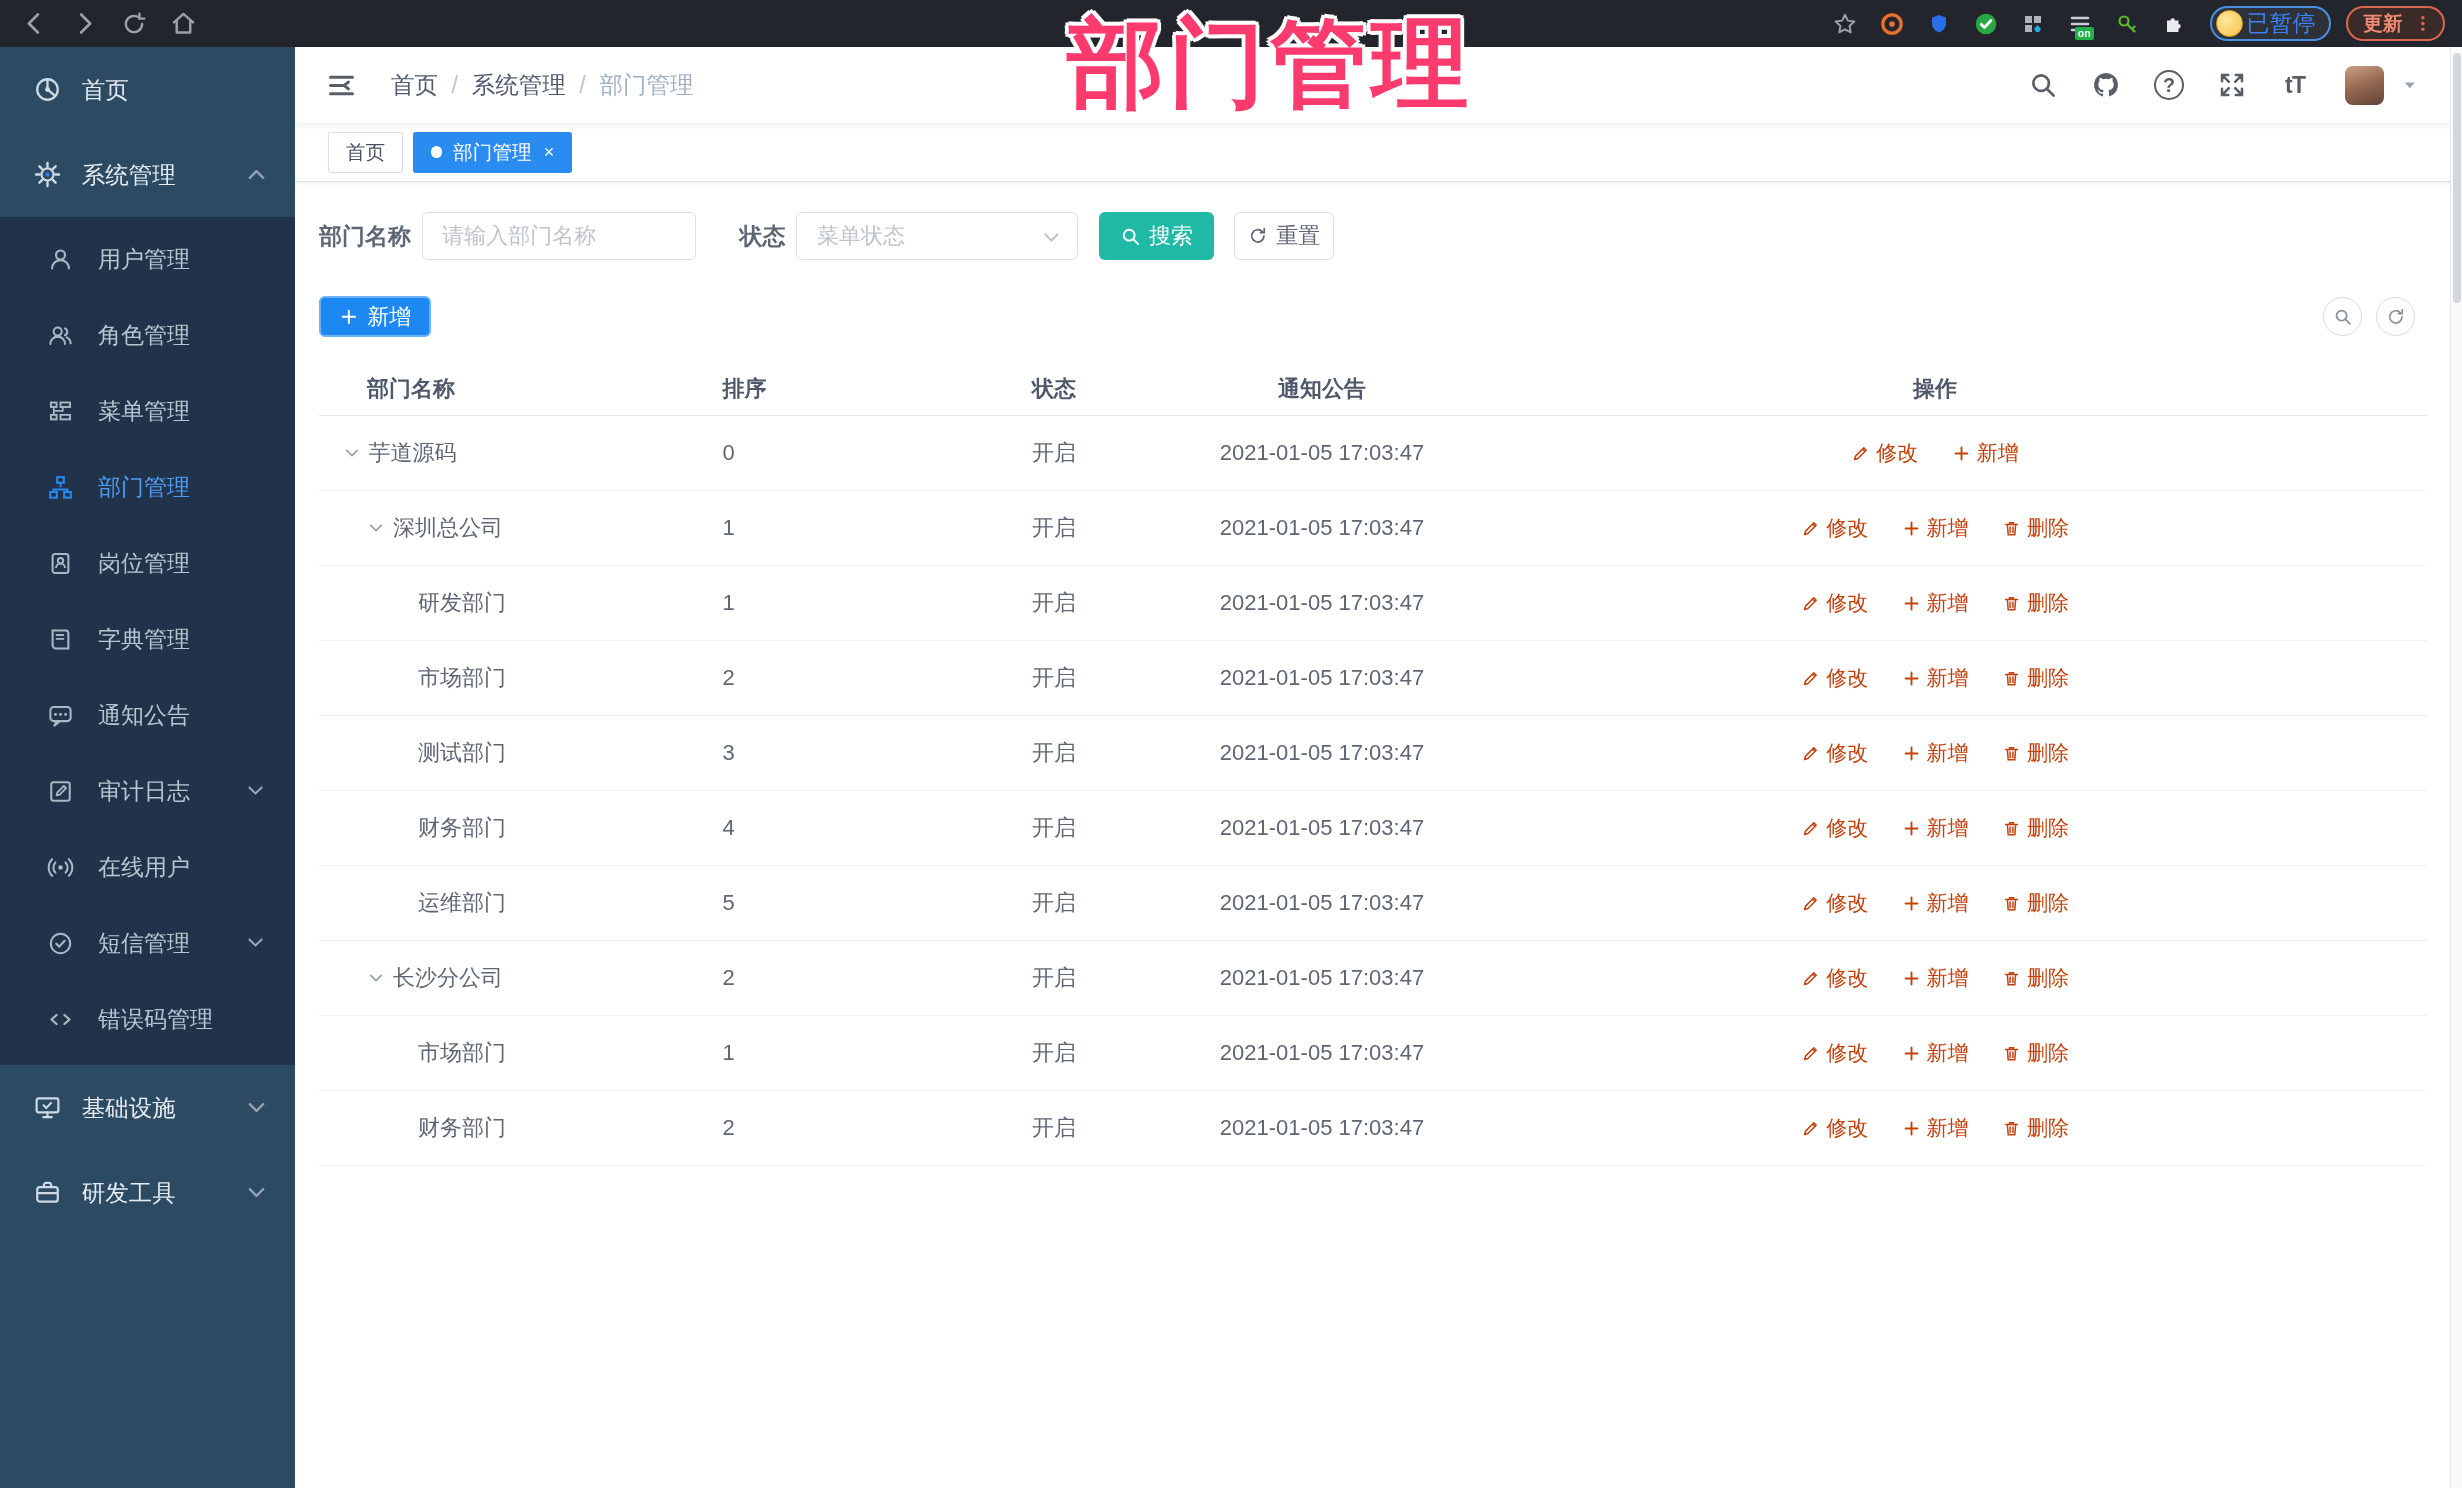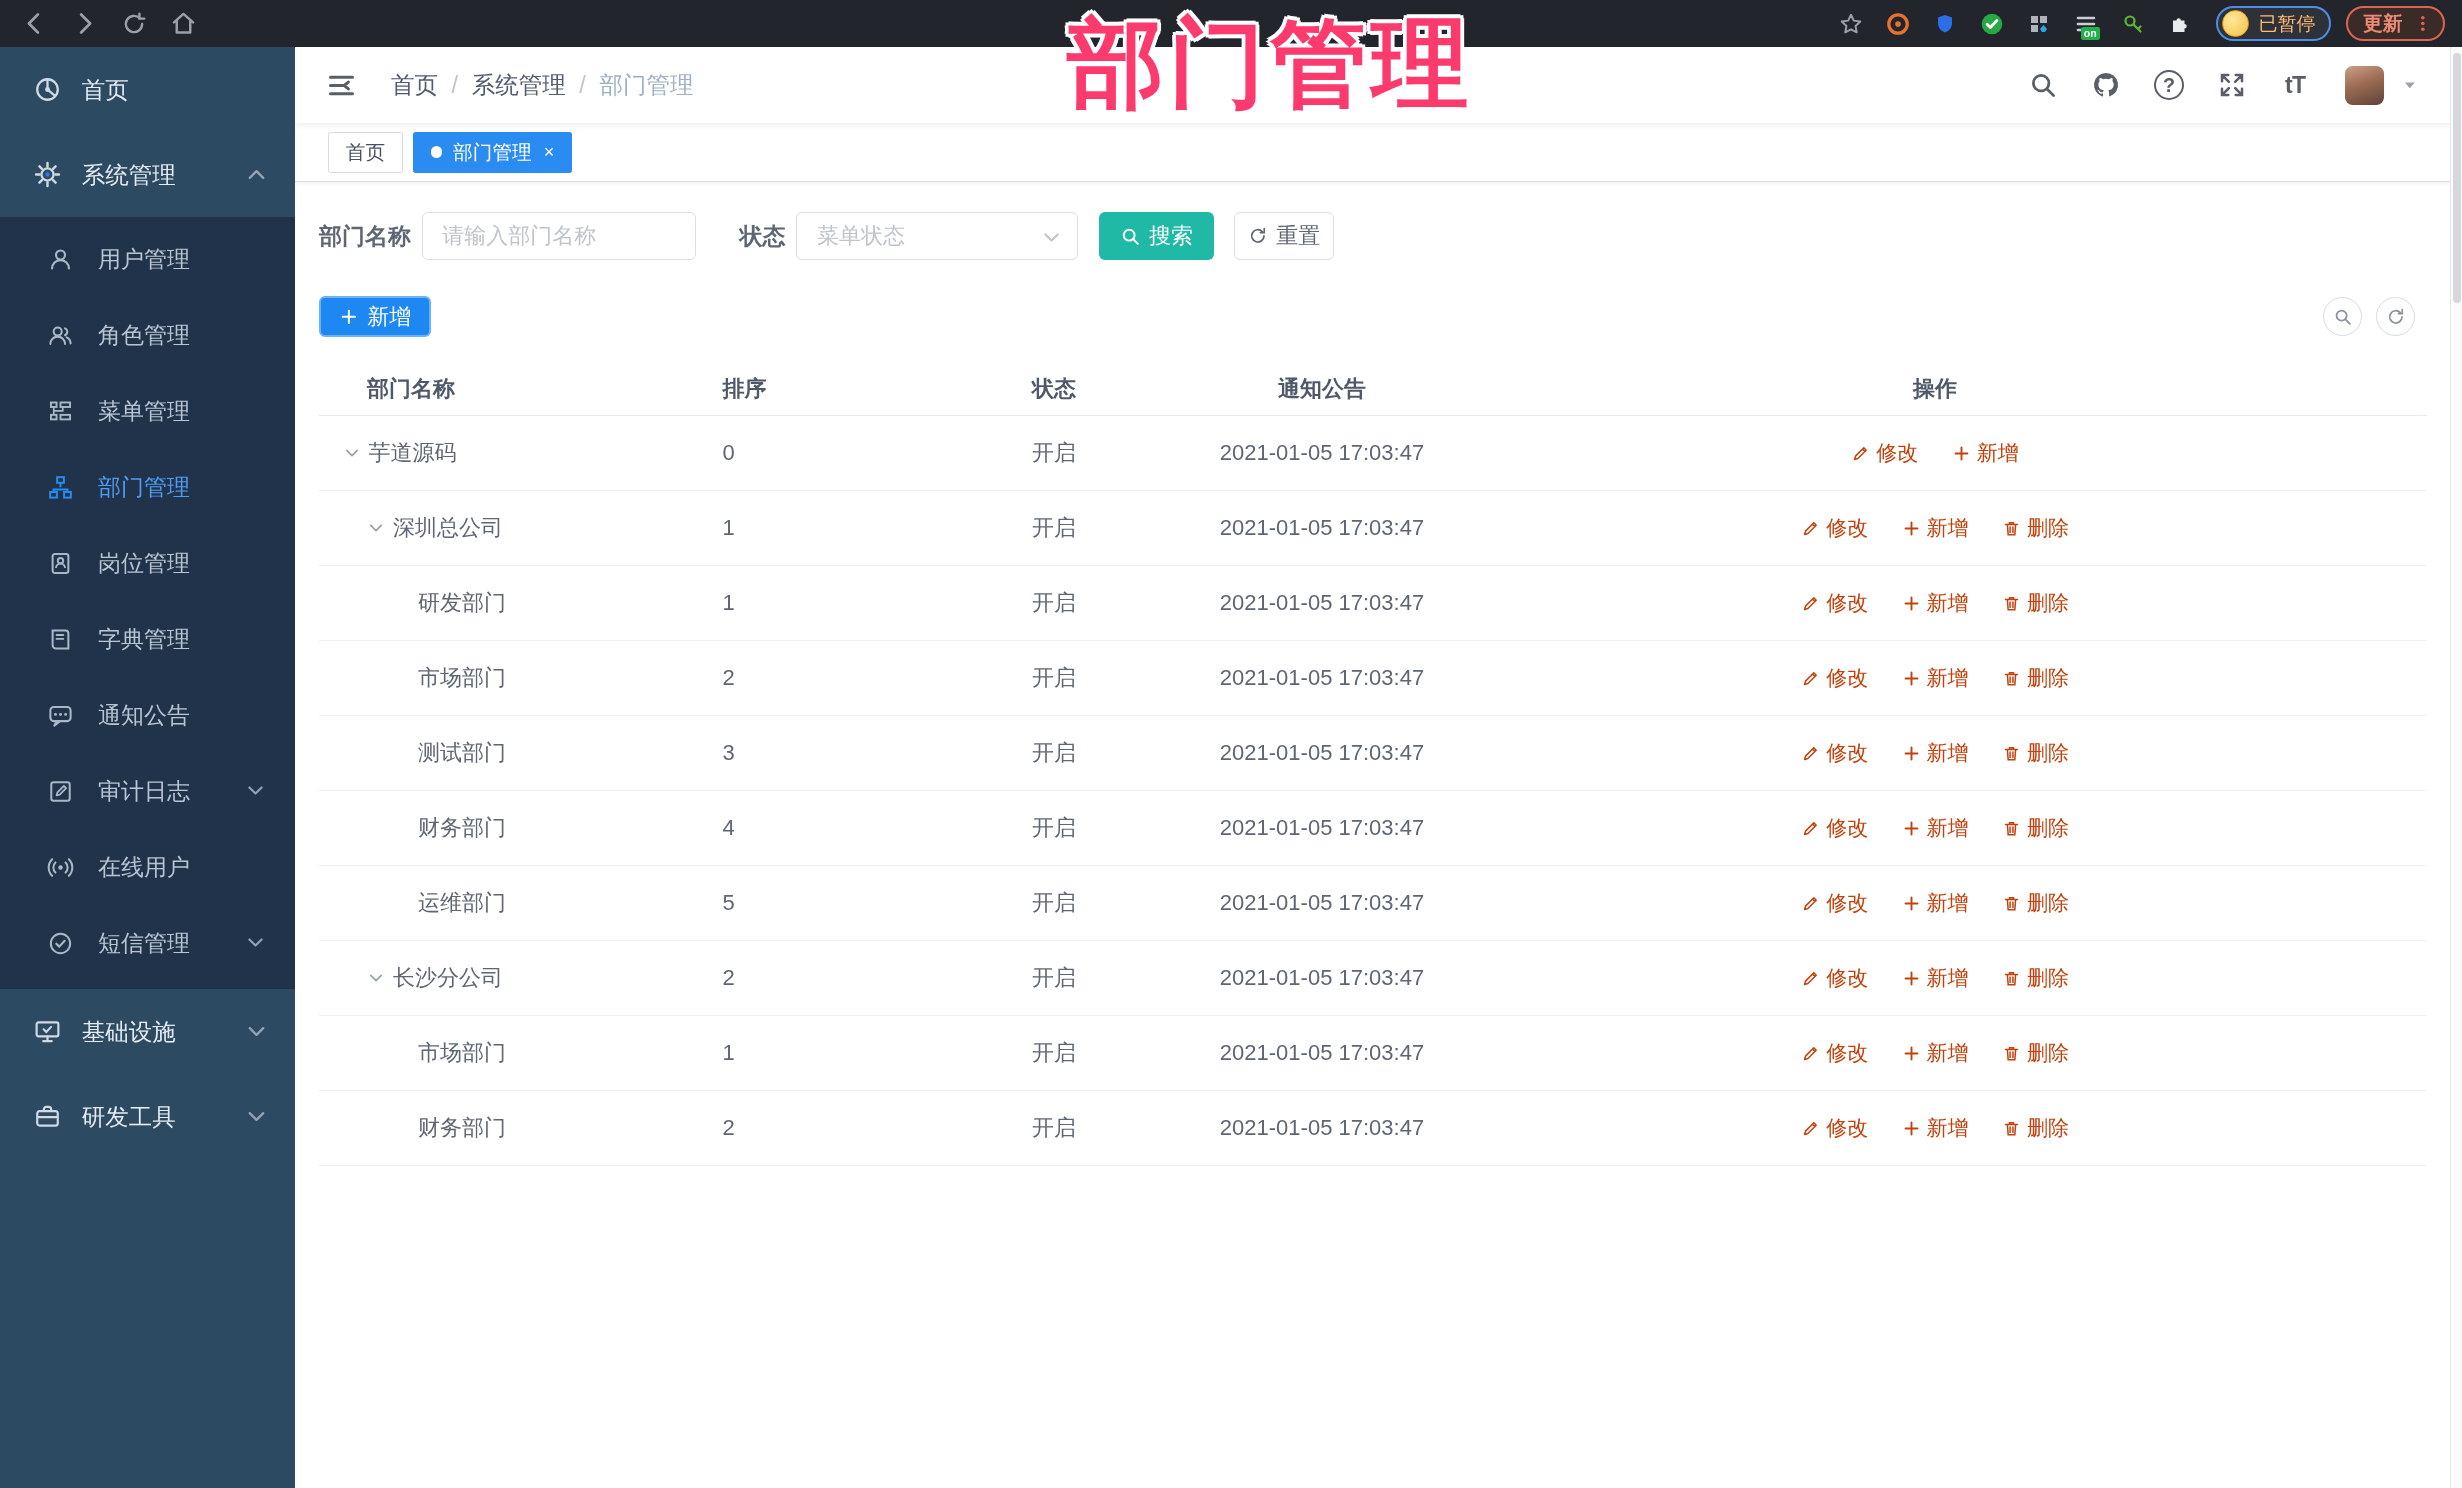--- a/index.html
+++ b/index.html
@@ -15,21 +15,21 @@
   .urlbar .warn { color:#bdc1c6; margin-left:21px; }
   .sec-label { color:#bdc1c6; font-size:20.5px; margin-left:9px; }
   .url-divider { width:1.5px; height:21px; background:#3c4043; margin:0 15px; }
   .url-host { font-size:21px; color:#e8eaed; font-weight:600; }
   .url-path { font-size:21px; color:#9aa0a6; font-weight:600; }
   .brow-right { position:absolute; right:0; top:0; height:47px; display:flex; align-items:center; }
   .ext-ic { width:29px; height:29px; margin-left:18px; display:flex; align-items:center; justify-content:center; border-radius:6px; font-size:18px; }
   .badge-on { position:absolute; margin-top:19.7px; margin-left:7.6px; background:#21b14b; color:#fff; font-size:10.6px; padding:0.8px 3px; border-radius:2.3px; font-weight:700; }
   .profile-pill { margin-left:21px; height:35px; border-radius:17.4px; background:#2e3138; border:2.3px solid #4a8fe2; display:flex; align-items:center; padding:0 13.6px 0 4.5px; cursor:pointer; }
   .profile-pill .face { width:27px; height:27px; border-radius:50%; background:radial-gradient(circle at 35% 35%, #ffe89a, #f5c043); border:0.8px solid #d9a227; }
-  .profile-pill .ptxt { color:#fdba74; font-size:19px; margin-left:9px; }
+  .profile-pill .ptxt { color:#3b82f6; font-size:23px; margin-left:3px; }
   .update-pill { margin:0 16.7px 0 15px; height:35px; border-radius:17.4px; background:#3a2b28; border:2.3px solid #d9664f; display:flex; align-items:center; padding:0 10.6px 0 15px; cursor:pointer; }
   .update-pill .utxt { color:#ef8a72; font-size:19.7px; font-weight:600; }
   .update-pill .kebab { color:#d9664f; margin-left:10.6px; width:19.7px; height:23px; }
 
   
   .annotation { position:absolute; left:1067px; top:7.6px; z-index:90; font-size:97px; font-weight:700; letter-spacing:4.5px; color:#fb3a6e; line-height:1.15;
     text-shadow:-3px -3px 0 #fff,3px -3px 0 #fff,-3px 3px 0 #fff,3px 3px 0 #fff,0 -3.8px 0 #fff,0 3.8px 0 #fff,-3.8px 0 0 #fff,3.8px 0 0 #fff; pointer-events:none; }
 
   
   .sidebar { position:absolute; left:0; top:47px; width:295px; height:1441px; background:#2c4a62; z-index:4; }
@@ -468,20 +468,28 @@
               <use href="#i-shield-check"></use>
             </svg>
           </span>
         <span>短信管理</span>
         <span class="chev">
             <svg class="ic" width="21" height="21" viewBox="0 0 28 28">
               <use href="#i-chev-down"></use>
             </svg>
           </span>
       </div>
+      <div class="s-item">
+        <span class="mi">
+            <svg class="ic" width="27" height="27" viewBox="0 0 36 36">
+              <use href="#i-code"></use>
+            </svg>
+          </span>
+        <span>错误码管理</span>
+      </div>
     </div>
 
     <div class="m-item">
       <span class="mi">
           <svg class="ic" width="29" height="29" viewBox="0 0 38 38">
             <use href="#i-monitor"></use>
           </svg>
         </span>
       <span class="lbl">基础设施</span>
       <span class="chev">

